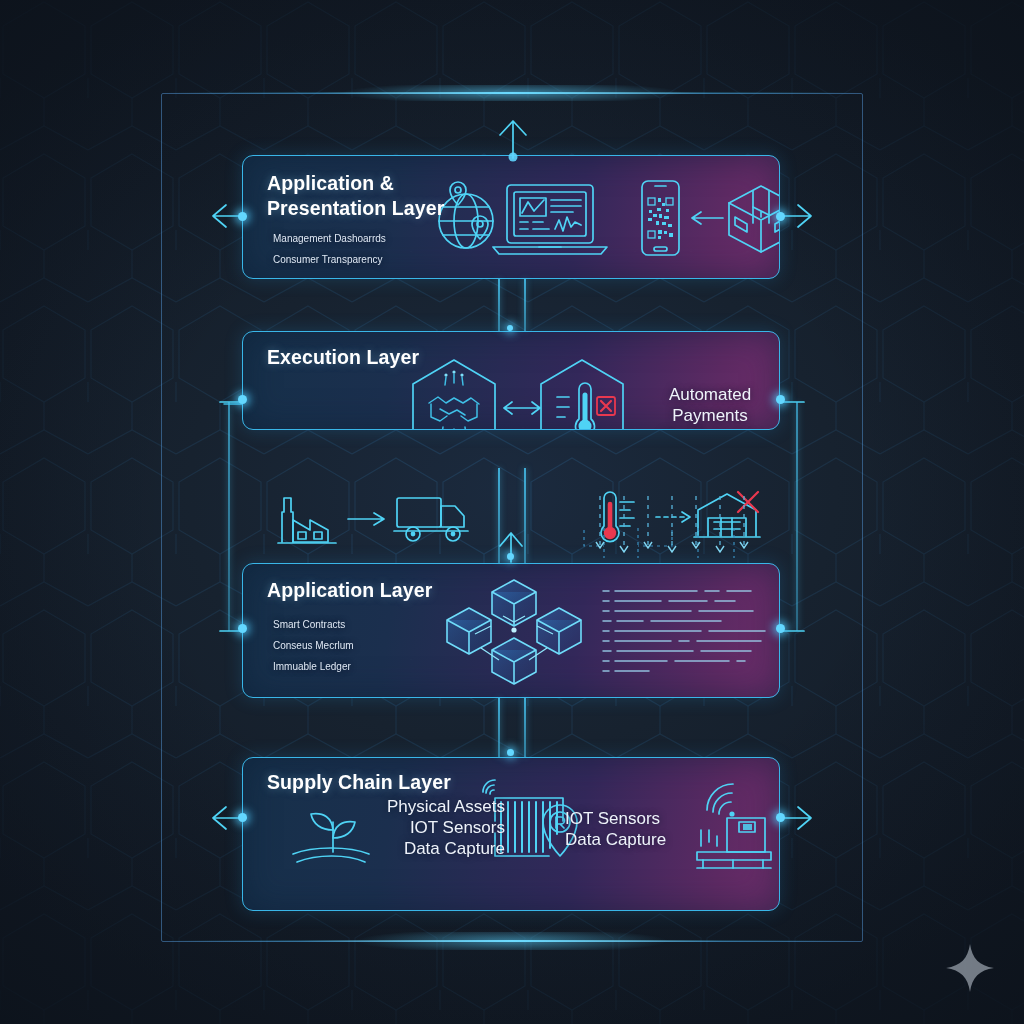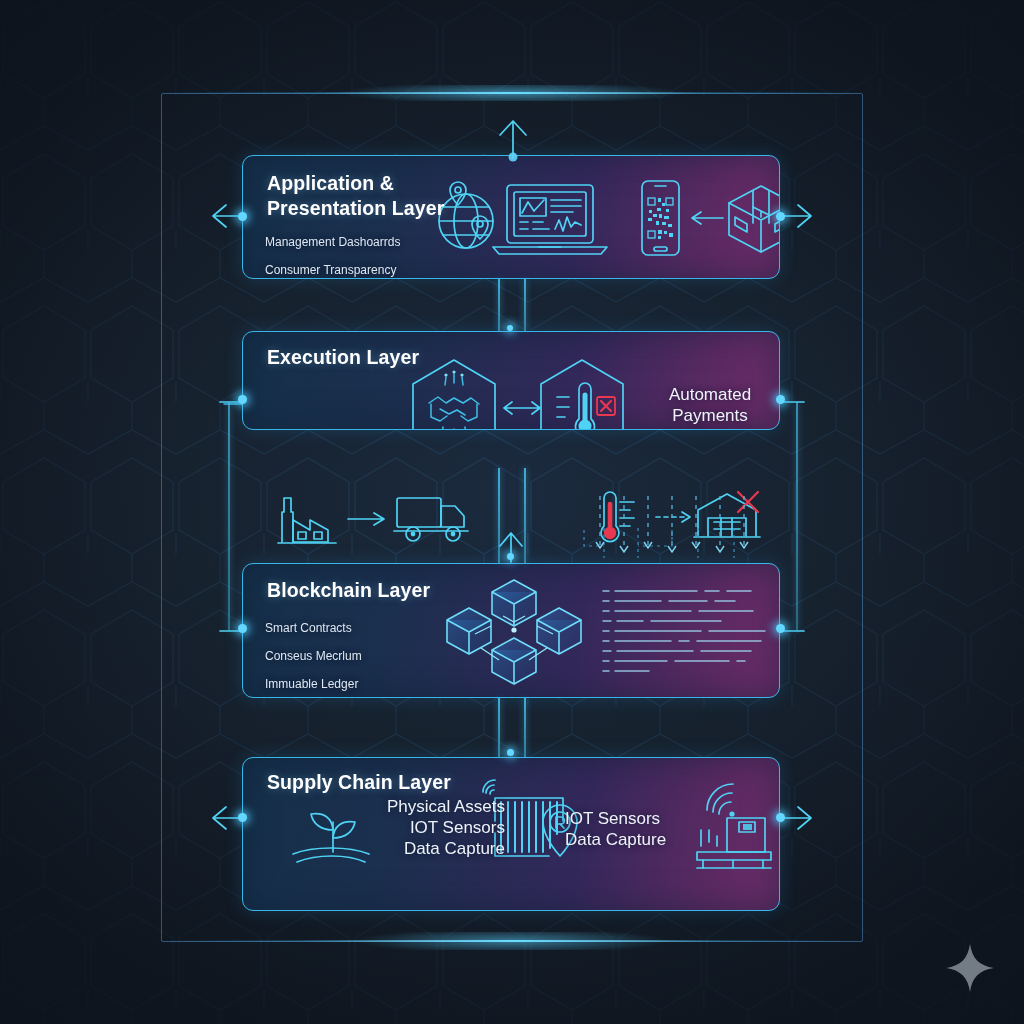--- a/index.html
+++ b/index.html
@@ -79,22 +79,22 @@
 
   .panel-title{
     position:absolute; left:24px;
     color:#ffffff; font-weight:bold; letter-spacing:.1px;
     font-size:19.5px; line-height:25px;
     text-shadow:0 0 9px rgba(150,220,255,.35);
     white-space:pre-line;
     z-index:3;
   }
   .panel-sub{
-    position:absolute; left:22px;
-    color:#dfe8f4; font-size:12px; line-height:28px;
+    position:absolute; left:30px;
+    color:#dfe8f4; font-size:10px; line-height:21px;
     white-space:pre-line; z-index:3;
     text-shadow:0 0 6px rgba(10,20,40,.8);
   }
   .side-text{
     position:absolute;
     color:#eef3fa; font-size:17px; line-height:21px;
     white-space:pre-line; text-align:center; z-index:3;
     text-shadow:0 0 7px rgba(10,20,40,.7);
   }
 
@@ -363,21 +363,21 @@
 
     <svg style="position:absolute; left:340px; top:52px;" width="200" height="34">
       <g stroke="#3a8fc0" stroke-width="1.2" fill="none" stroke-dasharray="3 4">
         <path d="M22 0 L22 30 M56 0 L56 30 M116 0 L116 30 M152 0 L152 30"></path>
         <path d="M2 2 L2 18 L22 18 M90 2 L90 18 L56 18"></path>
       </g>
     </svg>
   </div>
 
   <div class="panel p-chain">
-    <div class="panel-title" style="top:14px;">Blockchain Layer</div>
+    <div class="panel-title" style="top:14px;">Application Layer</div>
     <div class="panel-sub" style="top:50px;">Smart Contracts
 Conseus Mecrlum
 Immuable Ledger</div>
 
     <svg style="position:absolute; left:198px; top:8px;" width="146" height="124">
       <defs>
         <linearGradient id="cubeg" x1="0" y1="0" x2="1" y2="1">
           <stop offset="0%" stop-color="#2f6ab0" stop-opacity=".55"></stop>
           <stop offset="100%" stop-color="#1e3f74" stop-opacity=".3"></stop>
         </linearGradient>

